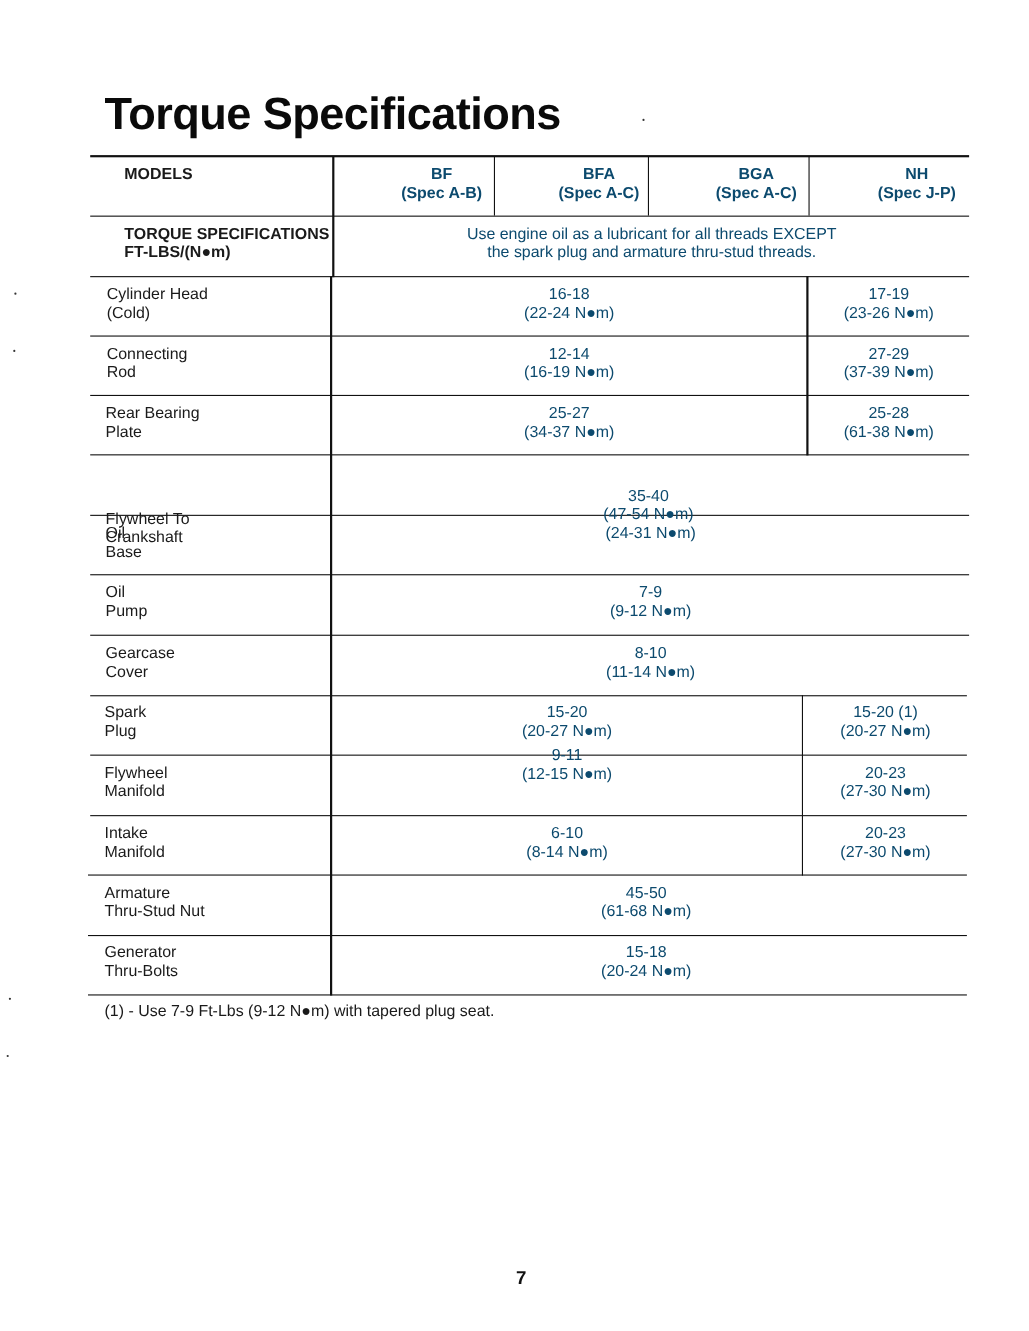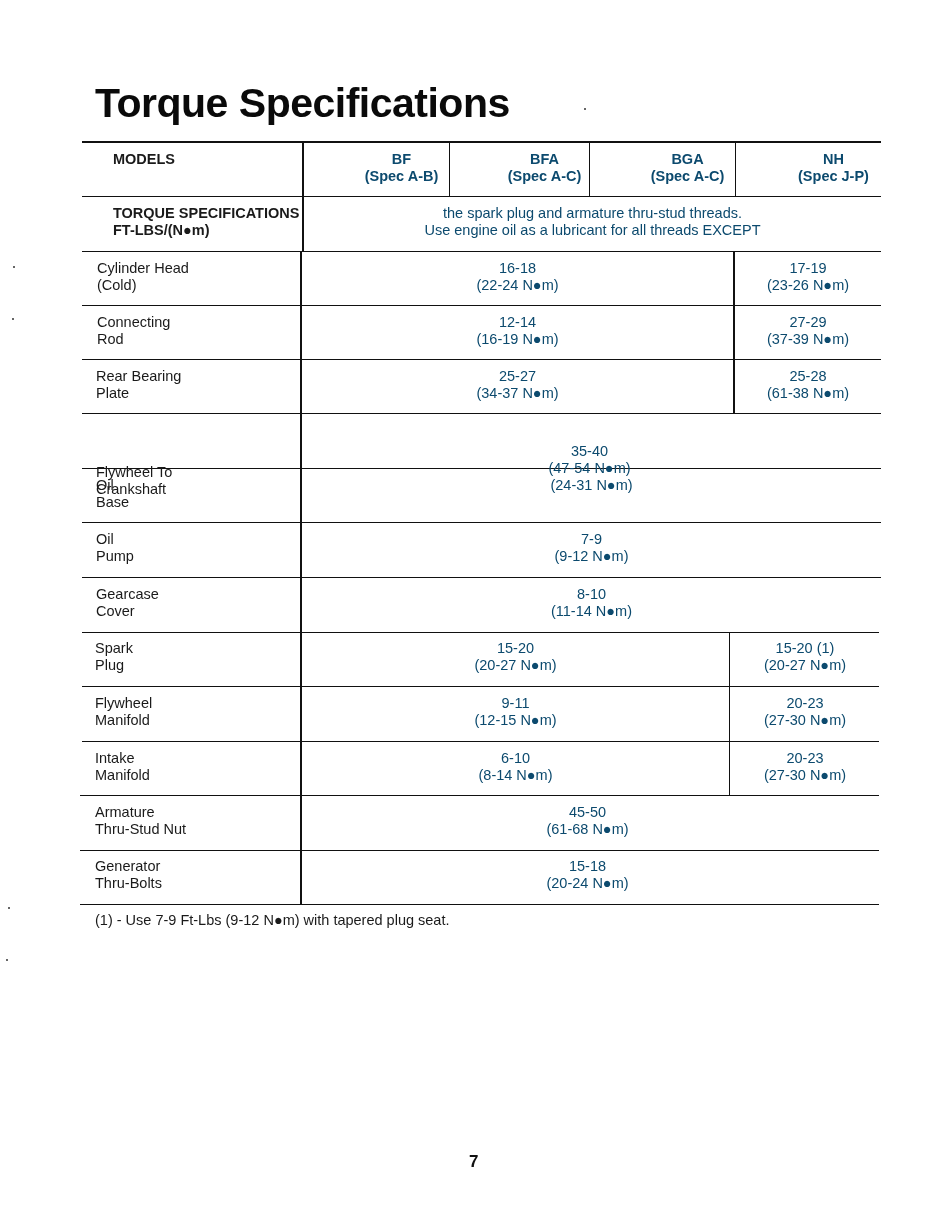--- a/index.html
+++ b/index.html
@@ -48,22 +48,22 @@
     <div>(Spec J-P)</div>
   </div>
 
   <div class="hr" style="left:82px; top:196px; width:799px; height:1px;"></div>
 
   <div class="txt bold" style="left:88px; top:205px;">
     <div>TORQUE SPECIFICATIONS</div>
     <div>FT-LBS/(N●m)</div>
   </div>
   <div class="val" style="left:304px; top:205px; width:577px;">
+    <div>Use engine oil as a lubricant for all threads EXCEPT</div>
     <div>the spark plug and armature thru-stud threads.</div>
-    <div>Use engine oil as a lubricant for all threads EXCEPT</div>
   </div>
 
   <div class="hr" style="left:82px; top:251px; width:799px; height:1px;"></div>
 
   <div class="vr" style="left:300px; top:251px; width:2px; height:654px;"></div>
 
   <div class="vr" style="left:733px; top:251px; width:2px; height:163px;"></div>
 
   <div class="vr" style="left:729px; top:632px; width:1px; height:164px;"></div>
 
@@ -164,21 +164,21 @@
   </div>
   <div class="val" style="left:730px; top:640px; width:150px;">
     <div>15-20 (1)</div>
       <div>(20-27 N●m)</div>
   </div>
 
   <div class="label" style="left:95px; top:695px;">
     <div>Flywheel</div>
       <div>Manifold</div>
   </div>
-  <div class="val" style="left:302px; top:695px; width:427px;">
+  <div class="val" style="left:302px; top:679px; width:427px;">
     <div>9-11</div>
       <div>(12-15 N●m)</div>
   </div>
   <div class="val" style="left:730px; top:695px; width:150px;">
     <div>20-23</div>
       <div>(27-30 N●m)</div>
   </div>
 
   <div class="label" style="left:95px; top:750px;">
     <div>Intake</div>

